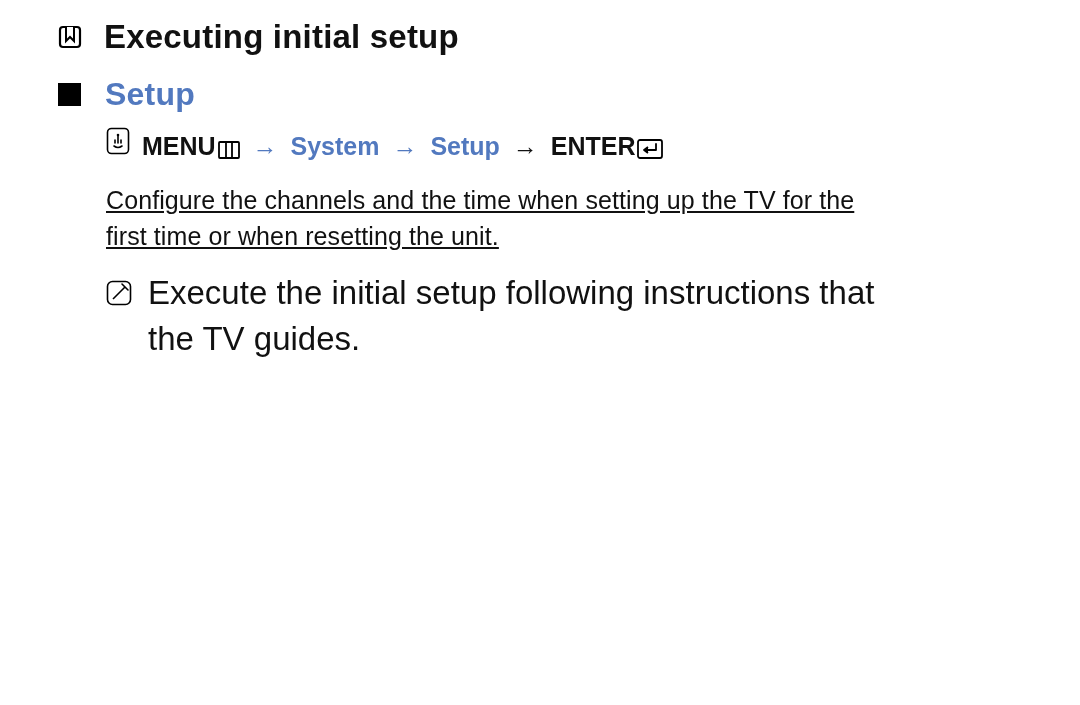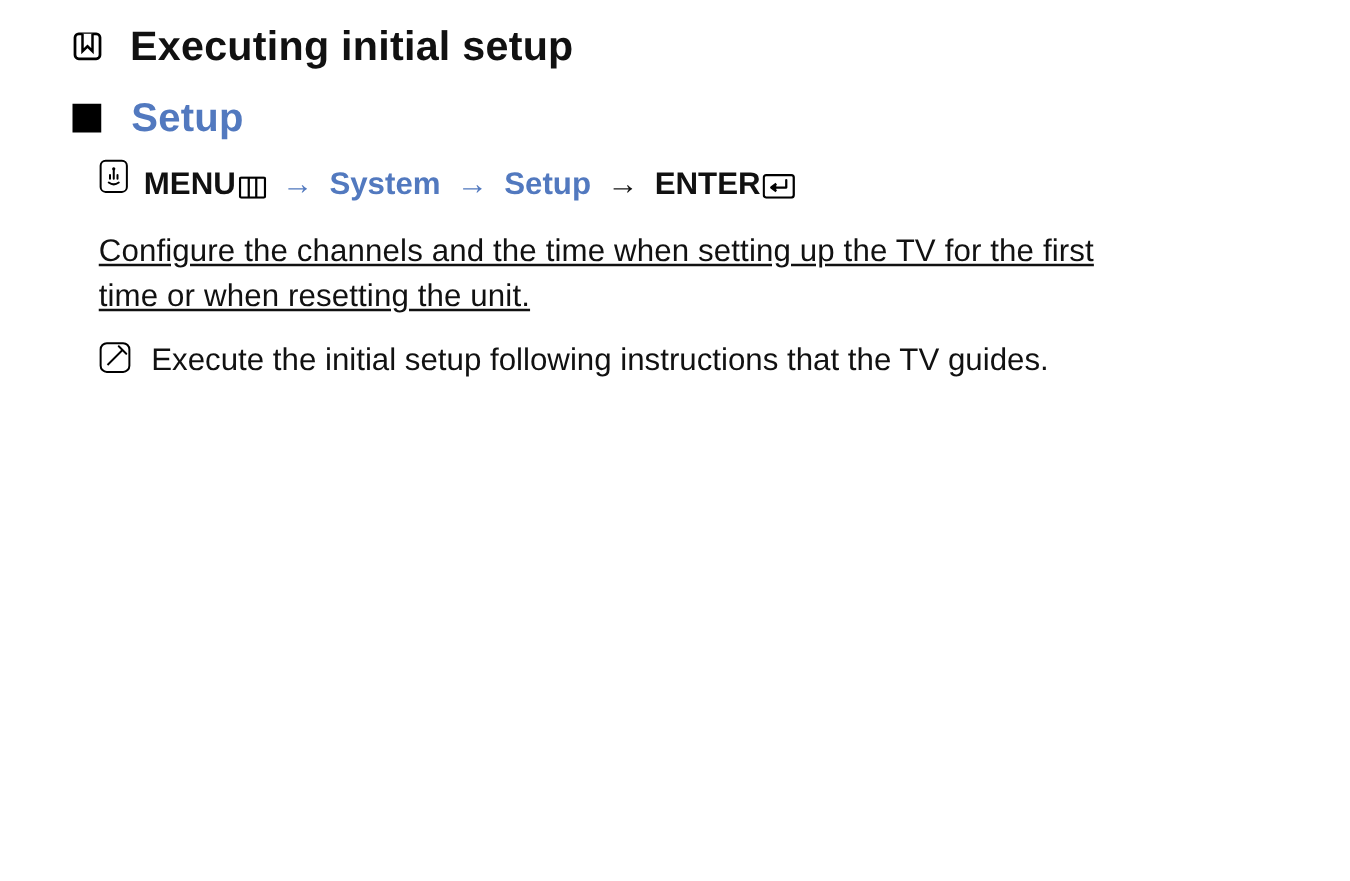--- a/index.html
+++ b/index.html
@@ -47,21 +47,21 @@
     margin-right: 24px;
     flex-shrink: 0;
   }
   .section-title {
     font-size: 32px;
     font-weight: 700;
     color: #5279bf;
     letter-spacing: 0.2px;
   }
   .indent {
-    margin-left: 21px;
+    margin-left: 48px;
   }
   .nav-row {
     display: flex;
     align-items: baseline;
     font-size: 25px;
     margin-bottom: 18px;
     line-height: 1.35;
   }
   .nav-row .touch-icon {
     margin-right: 12px;
@@ -90,21 +90,21 @@
     font-size: 25px;
     line-height: 1.45;
     margin-bottom: 16px;
     padding-right: 10px;
     letter-spacing: 0.1px;
     text-decoration: underline;
   }
   .note-row {
     display: flex;
     align-items: flex-start;
-    font-size: 25px;
+    font-size: 33px;
     line-height: 1.4;
   }
   .note-icon {
     margin-right: 16px;
     flex-shrink: 0;
     position: relative;
     top: 2px;
   }
 </style>
 </head>

